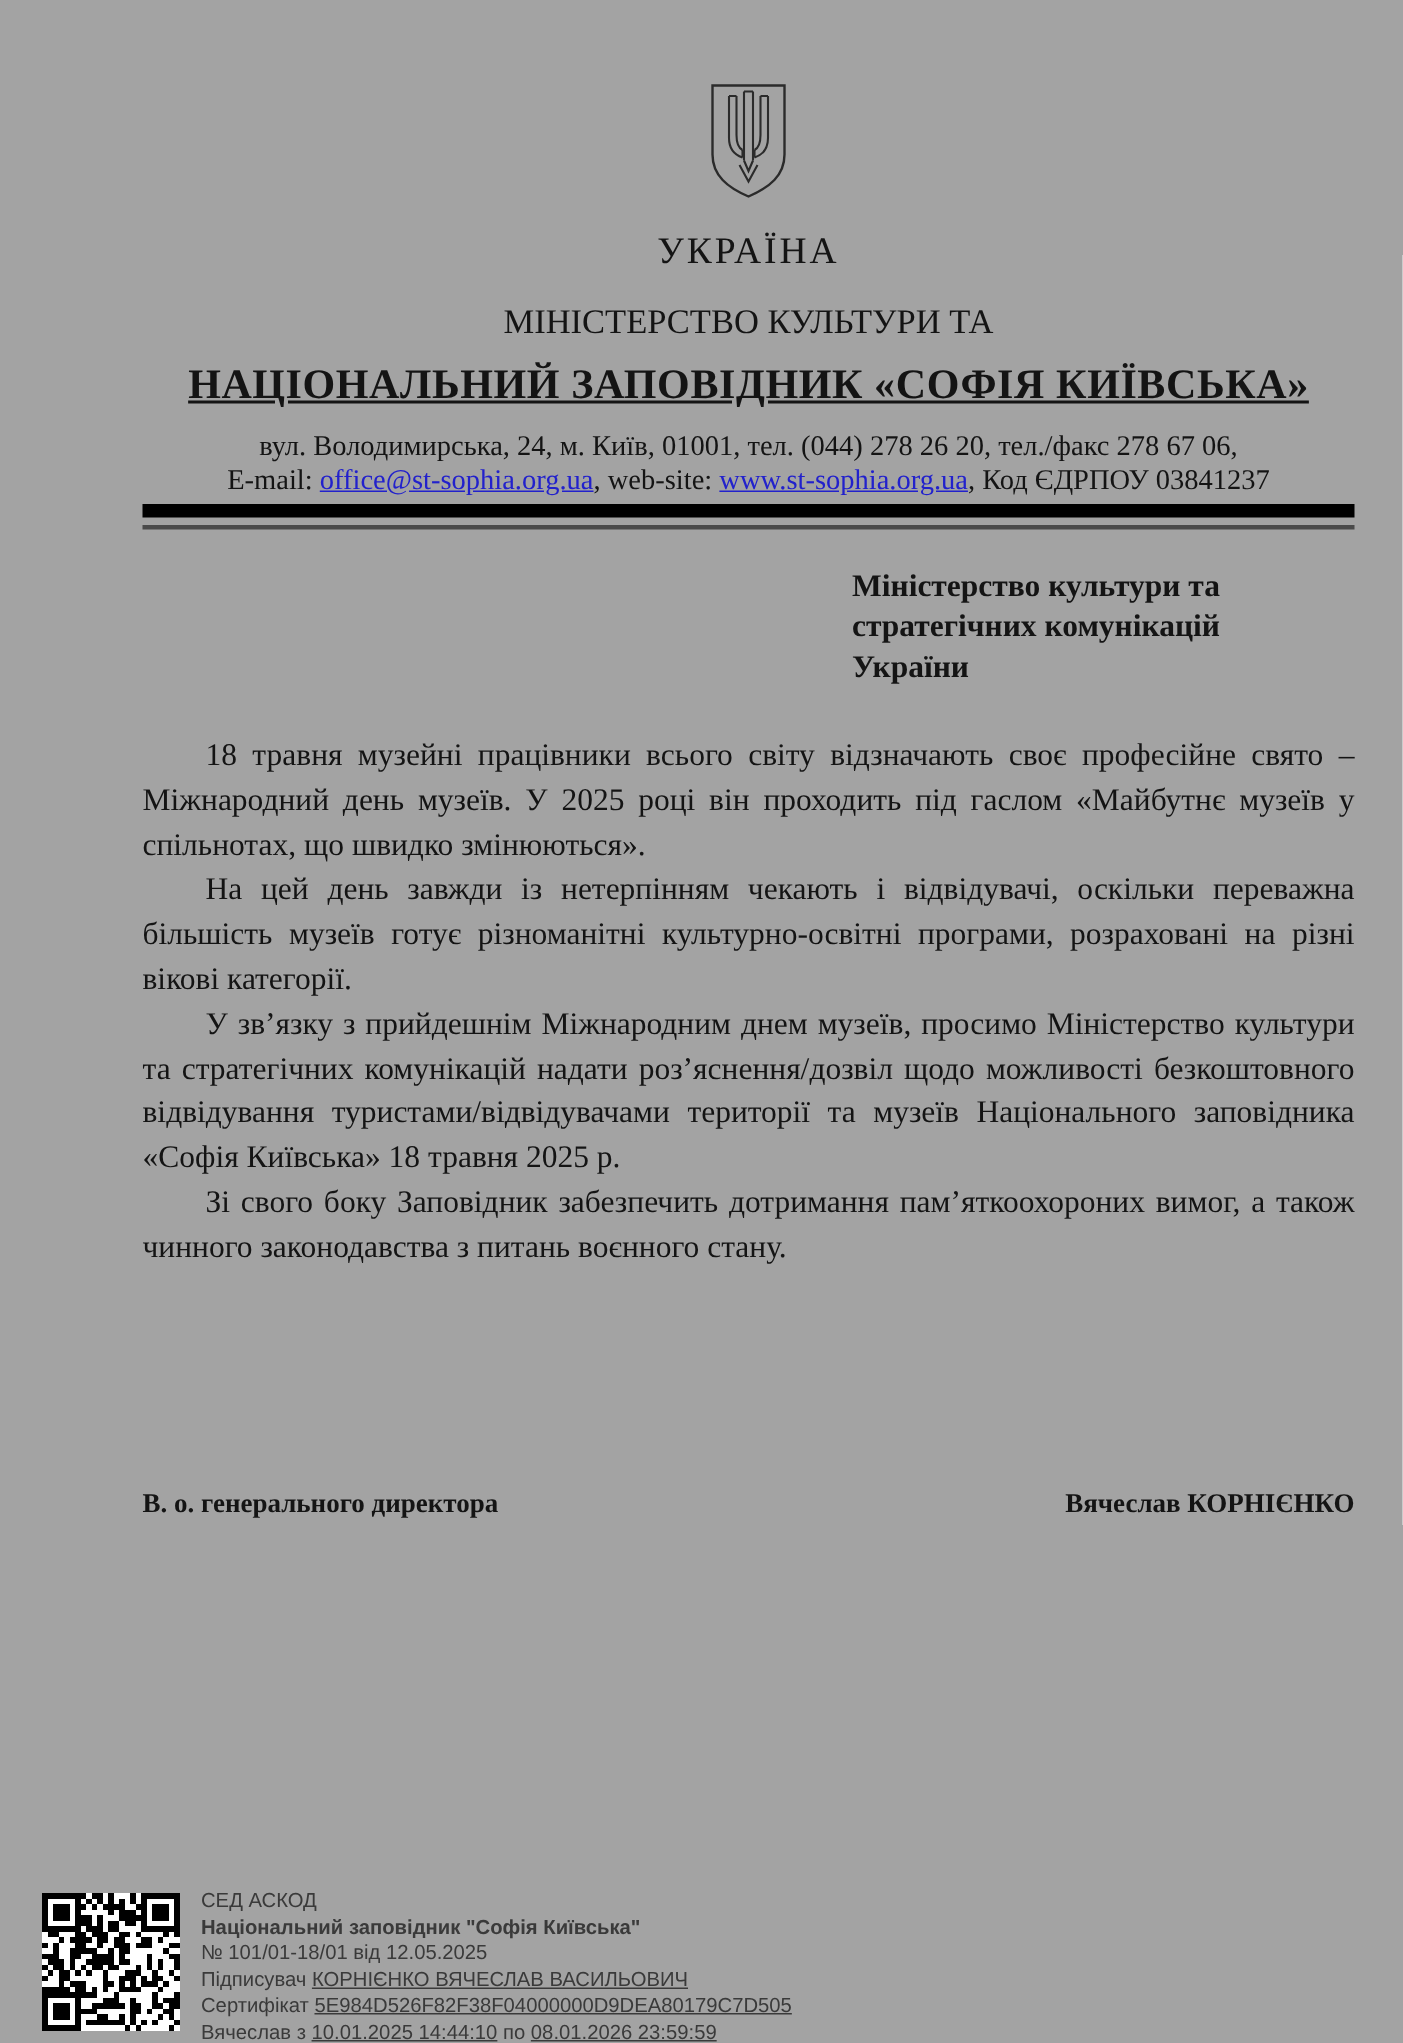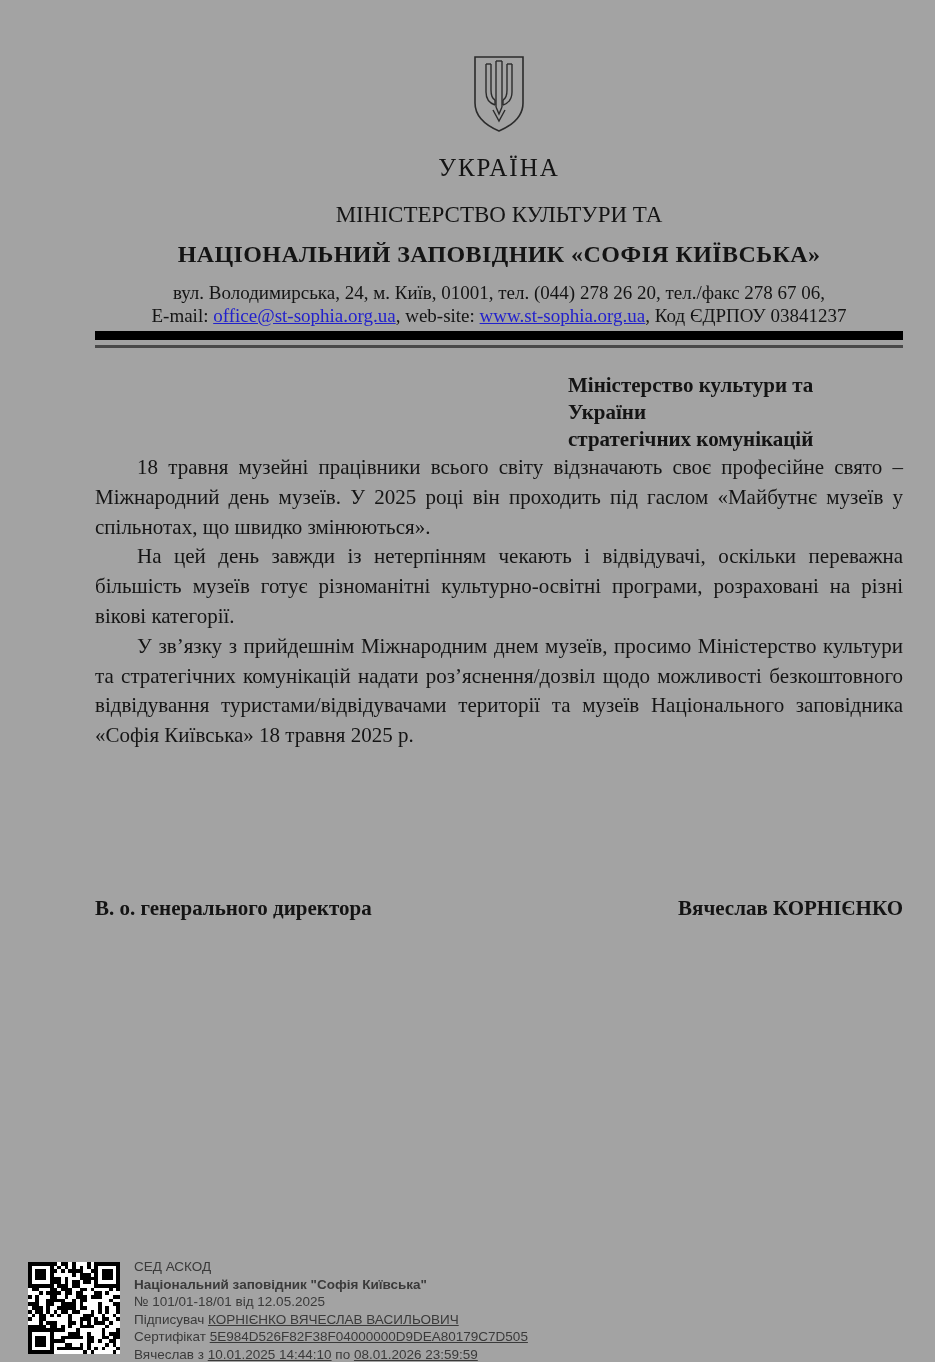--- a/index.html
+++ b/index.html
@@ -6,33 +6,33 @@
   .page{
     position:relative; width:935px; height:1362px; margin:0 auto;
     background:#a3a3a3; overflow:hidden;
     font-family:"Liberation Serif", serif; color:#141414;
   }
   .content{position:absolute; left:95px; top:0; width:808px;}
   .center{text-align:center;}
   .emblem{display:block; margin:55px auto 0;}
   .country{margin-top:21px; font-size:25px; letter-spacing:2px;}
   .ministry{margin-top:18px; font-size:23px; line-height:30px;}
-  .org{margin-top:11px; font-size:24px; font-weight:bold; letter-spacing:0.4px;}
+  .org{margin-top:11px; font-size:28px; font-weight:bold; letter-spacing:0.4px;text-decoration:underline;}
   .address{margin-top:13px; font-size:19px; line-height:23px;}
   .address a{color:#2221cc; text-decoration:underline; cursor:pointer;}
   .rule-thick{margin-top:4px; height:9px; background:#000;}
   .rule-thin{margin-top:5px; height:3px; background:#4a4a4a;}
   .refline{margin-top:4px; font-size:19px; color:#2f2f2f;}
   .recipient{margin-top:24px; margin-left:473px; font-size:21px;
     font-weight:bold; line-height:27px;}
-  .body-text{font-size:21px; line-height:29.8px;
+  .body-text{margin-top:31px; font-size:21px; line-height:29.8px;
     text-align:justify;}
   .body-text p{margin:0; text-indent:42px;}
   .sig-row{margin-top:145px; display:flex; justify-content:space-between;
-    font-size:21px; font-weight:bold;}
+    font-size:18px; font-weight:bold;}
   .stamp{position:absolute; left:28px; top:1258px; display:flex;
     font-family:"Liberation Sans", sans-serif; color:#3a3a3a;}
   .stamp-qr{width:92px; height:92px; margin-top:4px;}
   .stamp-text{margin-left:14px; font-size:13.5px; line-height:17.5px; white-space:nowrap;}
   .stamp-text .b{font-weight:bold;}
   .stamp-text u{text-decoration:underline;}
   svg{display:block;}
 </style>
 </head>
 <body>
@@ -69,28 +69,29 @@
       <div>вул. Володимирська, 24, м. Київ, 01001, тел. (044) 278 26 20, тел./факс 278 67 06,</div>
       <div><span>E-mail: </span><a>office@st-sophia.org.ua</a><span>, web-site: </span><a>www.st-sophia.org.ua</a><span>, Код ЄДРПОУ 03841237</span></div>
     </div>
 
     <div class="rule-thick"></div>
     <div class="rule-thin"></div>
 
 
     <div class="recipient">
       <div>Міністерство культури та</div>
+      <div>стратегічних комунікацій</div>
       <div>України</div>
-      <div>стратегічних комунікацій</div>
     </div>
 
     <div class="body-text">
       <p>18 травня музейні працівники всього світу відзначають своє професійне свято – Міжнародний день музеїв. У 2025 році він проходить під гаслом «Майбутнє музеїв у спільнотах, що швидко змінюються».</p>
       <p>На цей день завжди із нетерпінням чекають і відвідувачі, оскільки переважна більшість музеїв готує різноманітні культурно-освітні програми, розраховані на різні вікові категорії.</p>
       <p>У зв’язку з прийдешнім Міжнародним днем музеїв, просимо Міністерство культури та стратегічних комунікацій надати роз’яснення/дозвіл щодо можливості безкоштовного відвідування туристами/відвідувачами території та музеїв Національного заповідника «Софія Київська» 18 травня 2025 р.</p>
+      <p>Зі свого боку Заповідник забезпечить дотримання пам’яткоохороних вимог, а також чинного законодавства з питань  воєнного стану.</p>
     </div>
 
     <div class="sig-row">
       <span>В. о. генерального директора</span>
       <span>Вячеслав КОРНІЄНКО</span>
     </div>
   </div>
 
   <div class="stamp">
     <svg id="qr" class="stamp-qr" viewBox="0 0 25 25" shape-rendering="crispEdges">

